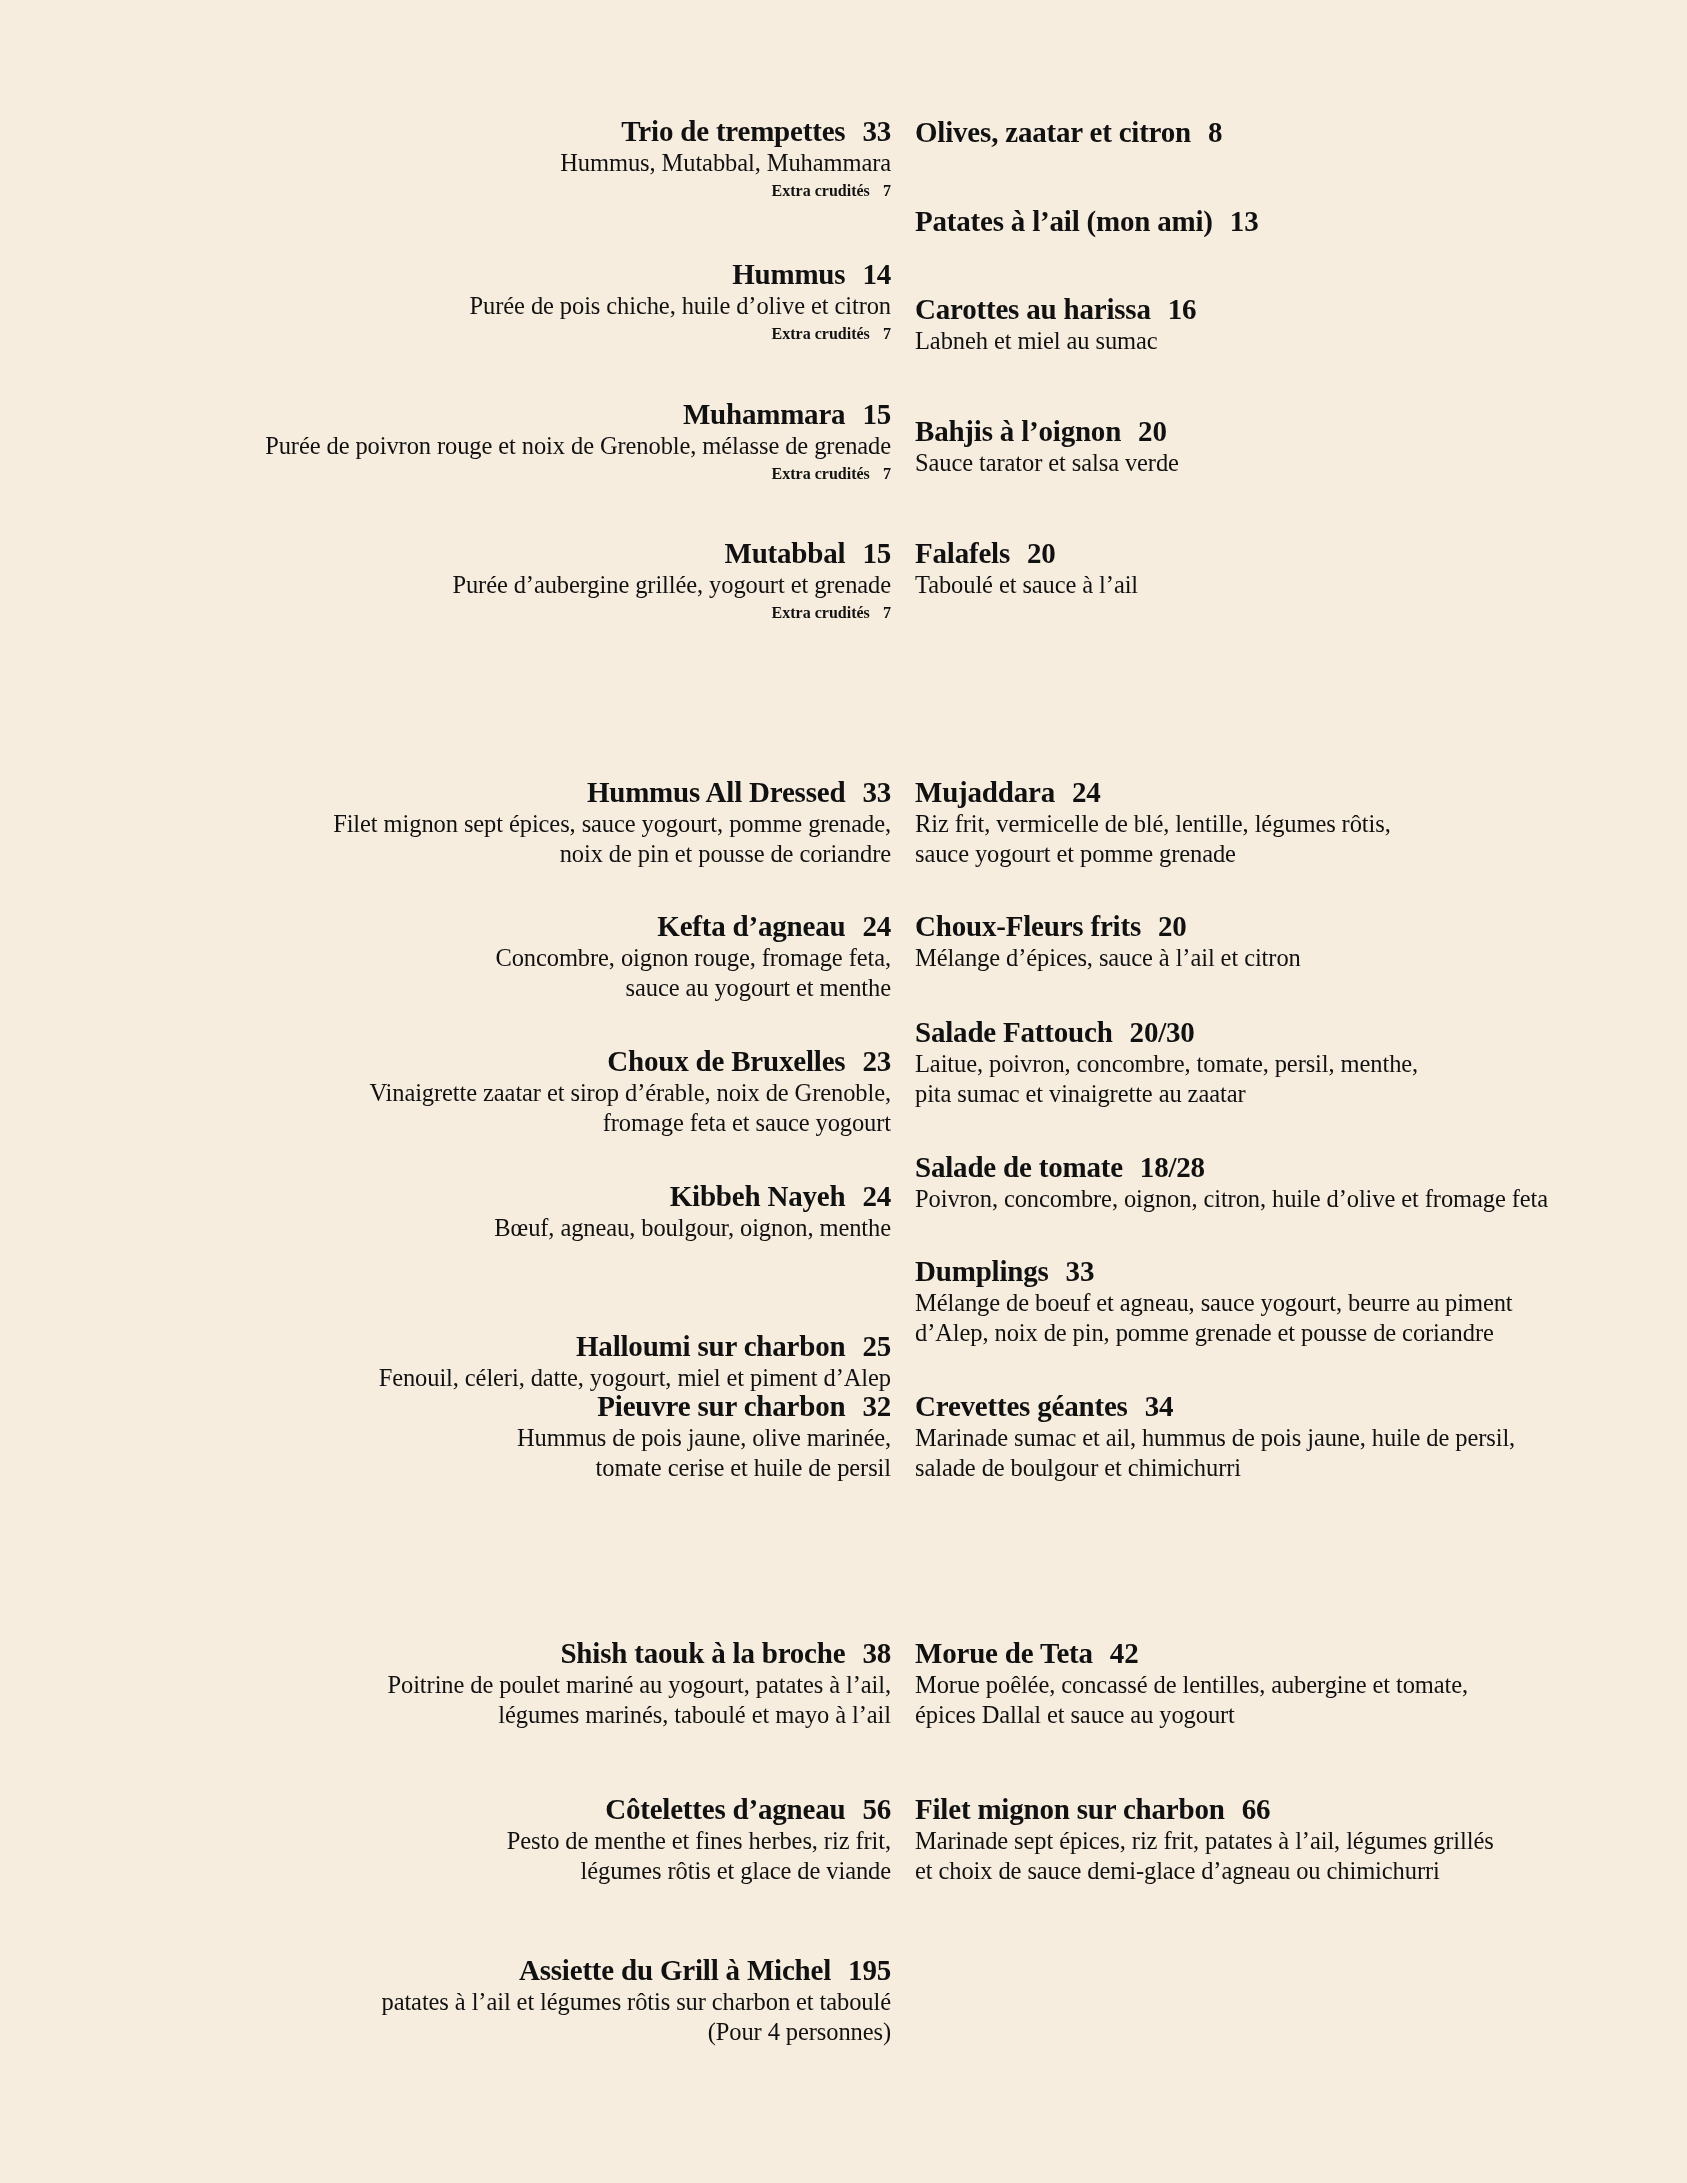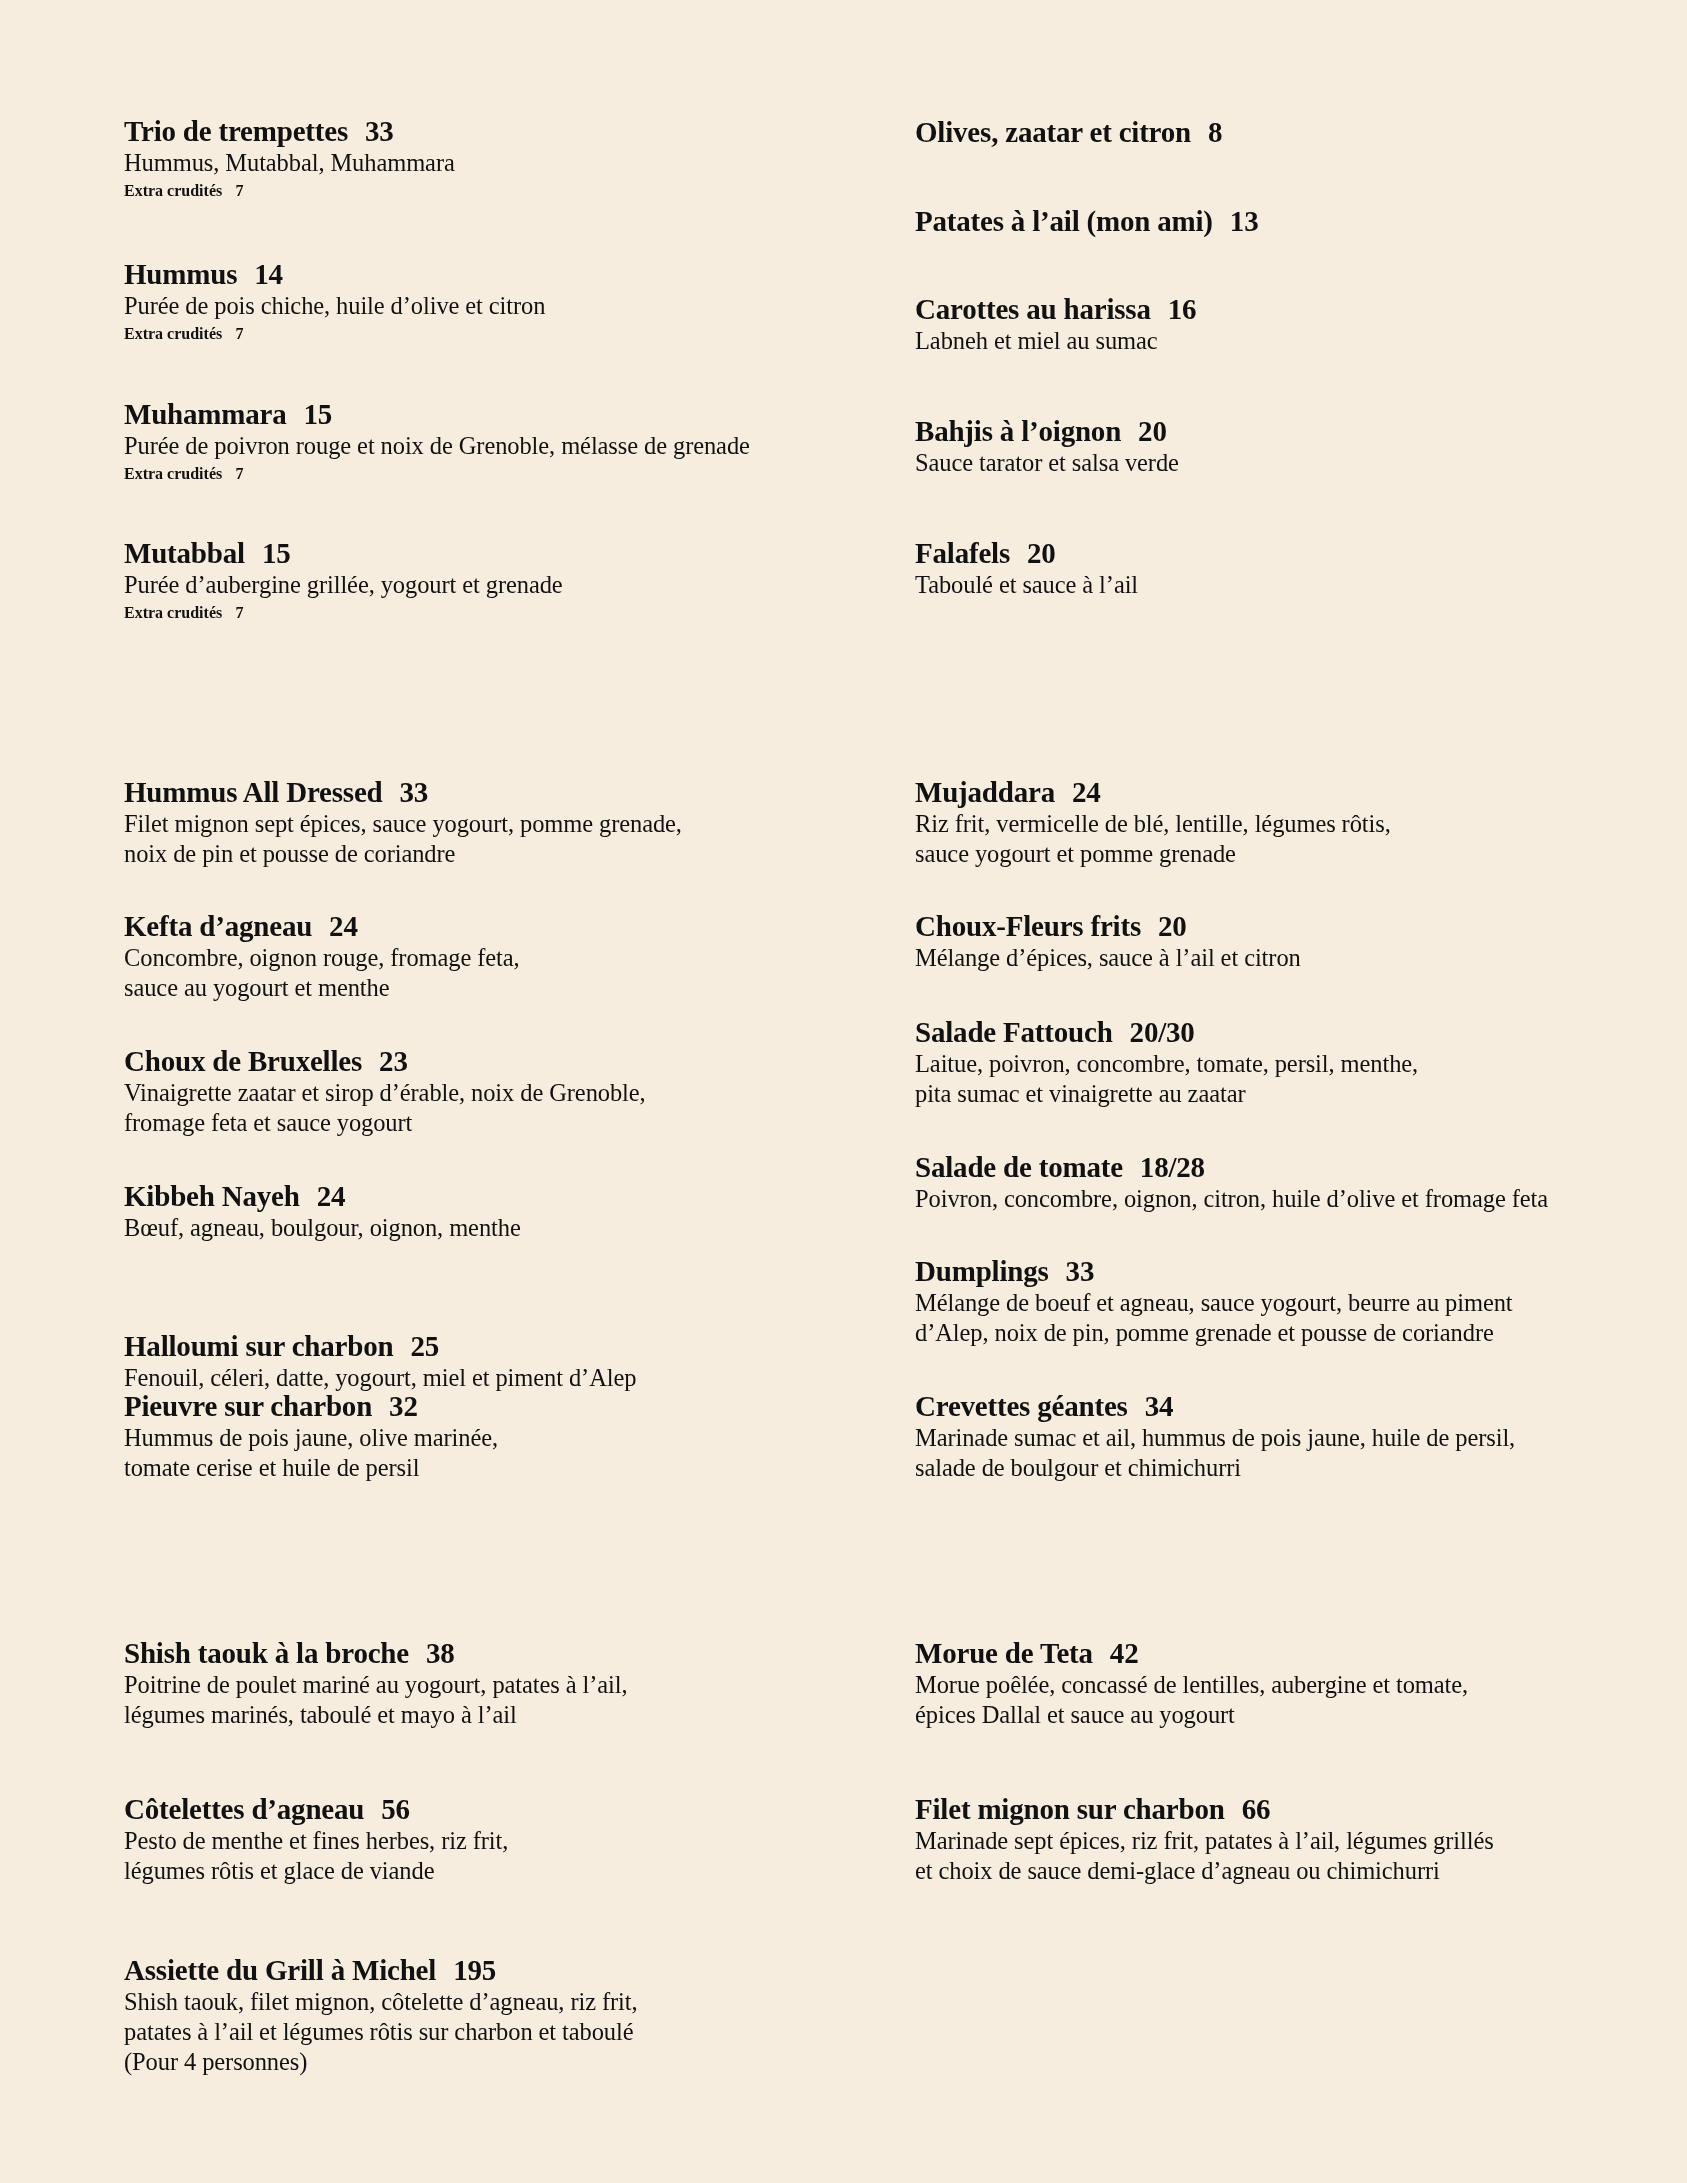--- a/index.html
+++ b/index.html
@@ -40,21 +40,21 @@
     .item-extra {
       font-size: 16px;
       line-height: 26.5px;
       font-weight: bold;
       white-space: nowrap;
       display: block;
     }
     .item-extra .extra-price {
       margin-left: 13.2px;
     }
-    .col-left { left: 124px; }
+    .col-left { left: 111px; text-align: right; }
     .col-right { left: 915px; }
   </style>
 </head>
 <body>
 
 <div>
 
   <div class="item col-left" style="top:114px;">
     <span class="item-title"><span>Trio de trempettes</span><span class="item-price">33</span></span>
     <span class="item-desc">Hummus, Mutabbal, Muhammara</span>
@@ -183,21 +183,20 @@
   </div>
 
   <div class="item col-left" style="top:1792px;">
     <span class="item-title"><span>Côtelettes d’agneau</span><span class="item-price">56</span></span>
     <span class="item-desc">Pesto de menthe et fines herbes, riz frit,</span>
     <span class="item-desc">légumes rôtis et glace de viande</span>
   </div>
 
   <div class="item col-left" style="top:1938px;margin-top:15px;">
     <span class="item-title"><span>Assiette du Grill à Michel</span><span class="item-price">195</span></span>
-    <span class="item-desc">Shish taouk, filet mignon, côtelette d’agneau, riz frit,</span>
     <span class="item-desc">patates à l’ail et légumes rôtis sur charbon et taboulé</span>
     <span class="item-desc">(Pour 4 personnes)</span>
   </div>
 
   <div class="item col-right" style="top:1636px;">
     <span class="item-title"><span>Morue de Teta</span><span class="item-price">42</span></span>
     <span class="item-desc">Morue poêlée, concassé de lentilles, aubergine et tomate,</span>
     <span class="item-desc">épices Dallal et sauce au yogourt</span>
   </div>
 

